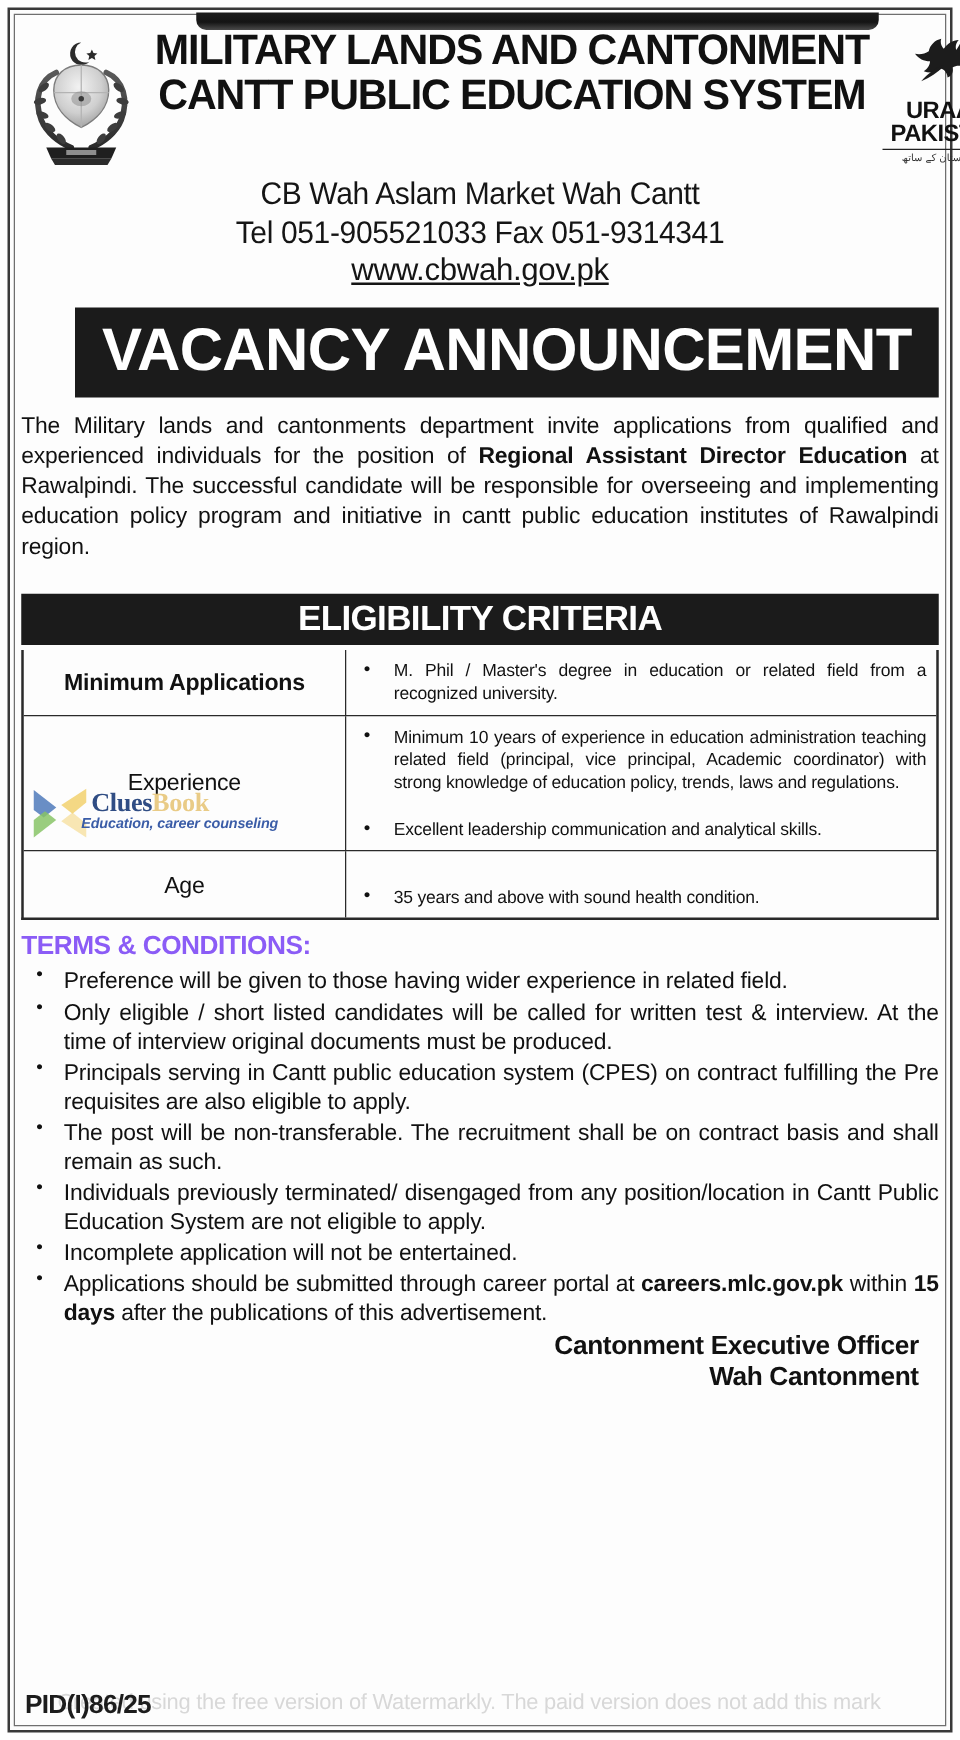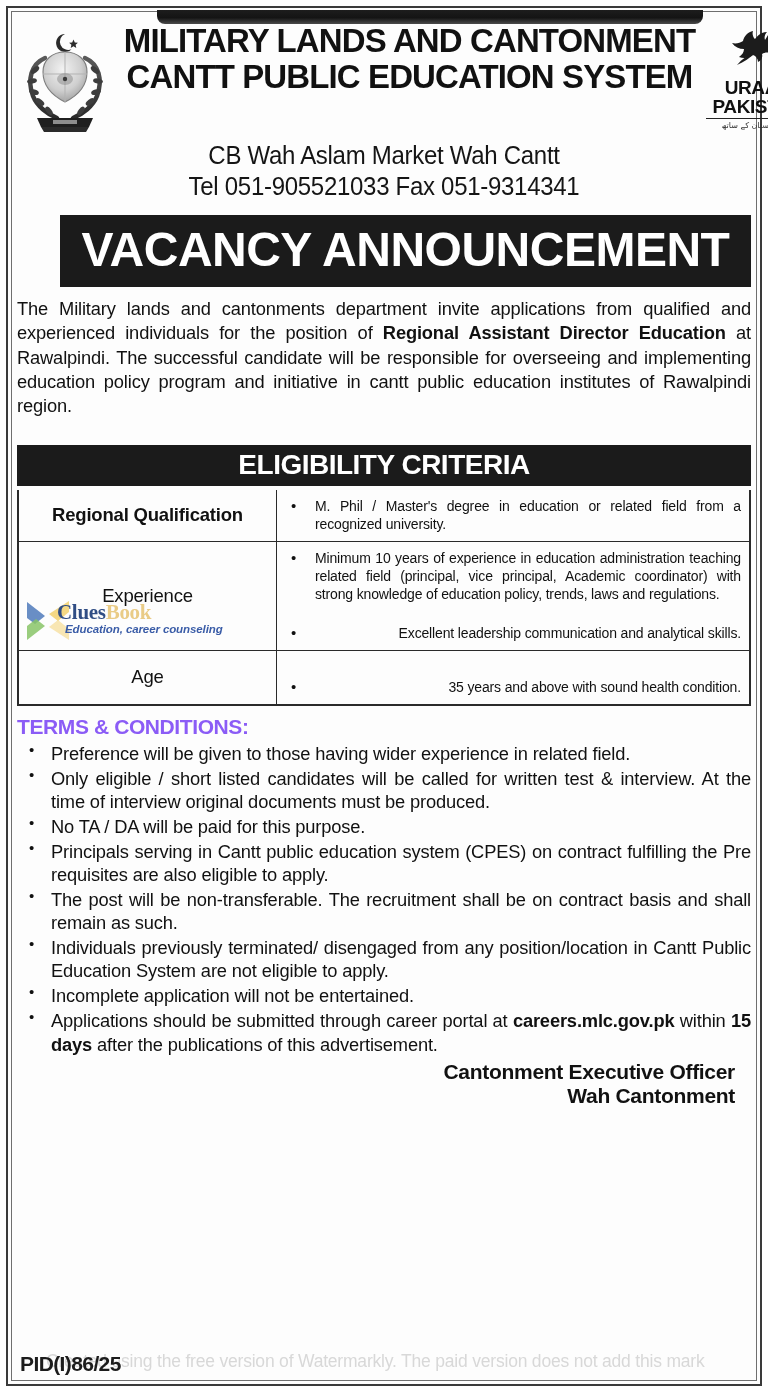--- a/index.html
+++ b/index.html
@@ -207,35 +207,35 @@
   }
   .bullets li:last-child { margin-bottom: 0; }
   .bullets li::before {
     content: "•";
     position: absolute;
     left: 10px;
     top: -1px;
     font-size: 15px;
     color: #111;
   }
-  .bullets li.nojust { text-align: right; margin-top: 20px; }
+  .bullets li.nojust { text-align: left; margin-top: 20px; }
 
   
   .clues-logo {
     position: absolute;
     left: 6px;
     bottom: 6px;
     width: 182px;
     height: 46px;
     opacity: 0.92;
   }
   .clues-logo .arrow { position: absolute; left: 0; top: 2px; }
   .clues-text {
     position: absolute;
-    left: 32px;
+    left: 48px;
     top: 4px;
     line-height: 1;
     text-align: right;
   }
   .clues-a {
     font-family: "Liberation Serif", serif;
     font-weight: 700;
     font-size: 21px;
     color: #1f3f7a;
     letter-spacing: -0.3px;
@@ -409,34 +409,35 @@
           </svg>
           <div class="uraan-word">URAAN</div>
           <div class="uraan-word">PAKISTAN</div>
           <div class="uraan-urdu">اڑان پاکستان کے ساتھ</div>
         </div>
       </div>
 
       <div class="addr-block">
         <div class="addr-line">CB Wah Aslam Market Wah Cantt</div>
         <div class="addr-line">Tel 051-905521033 Fax 051-9314341</div>
+        <div><a class="addr-url" href="#">www.cbwah.gov.pk</a></div>
       </div>
     </div>
 
     <div class="banner banner-main">VACANCY ANNOUNCEMENT</div>
 
     <p class="intro"><span>The Military lands and cantonments department invite applications from qualified and experienced individuals for the position of </span><b>Regional Assistant Director Education</b><span> at Rawalpindi. The successful candidate will be responsible for overseeing and implementing education policy program and initiative in cantt public education institutes of Rawalpindi region.</span></p>
 
     <div class="banner banner-elig">ELIGIBILITY CRITERIA</div>
 
     <div class="elig-table">
 
       <div class="elig-row">
         <div class="elig-label bold">
-          <span class="lbl-text">Regional Qualification</span>
+          <span class="lbl-text">Minimum Applications</span>
         </div>
         <div class="elig-value">
           <ul class="bullets">
             <li>M. Phil / Master's degree in education or related field from a recognized university.</li>
           </ul>
         </div>
       </div>
 
       <div class="elig-row">
         <div class="elig-label">
@@ -471,21 +472,20 @@
           </ul>
         </div>
       </div>
 
     </div>
 
     <div class="terms-title">TERMS &amp; CONDITIONS:</div>
     <ul class="terms-list">
       <li>Preference will be given to those having wider experience in related field.</li>
       <li class="just">Only eligible / short listed candidates will be called for written test &amp; interview. At the time of interview original documents must be produced.</li>
-      <li>No TA / DA will be paid for this purpose.</li>
       <li class="just">Principals serving in Cantt public education system (CPES) on contract fulfilling the Pre requisites are also eligible to apply.</li>
       <li class="just">The post will be non-transferable. The recruitment shall be on contract basis and shall remain as such.</li>
       <li class="just">Individuals previously terminated/ disengaged from any position/location in Cantt Public Education System are not eligible to apply.</li>
       <li>Incomplete application will not be entertained.</li>
       <li class="just"><span>Applications should be submitted through career portal at </span><b>careers.mlc.gov.pk</b><span> within </span><b>15 days</b><span> after the publications of this advertisement.</span></li>
     </ul>
 
     <div class="signature">
       <div class="sig-line">Cantonment Executive Officer</div>
       <div class="sig-line">Wah Cantonment</div>

